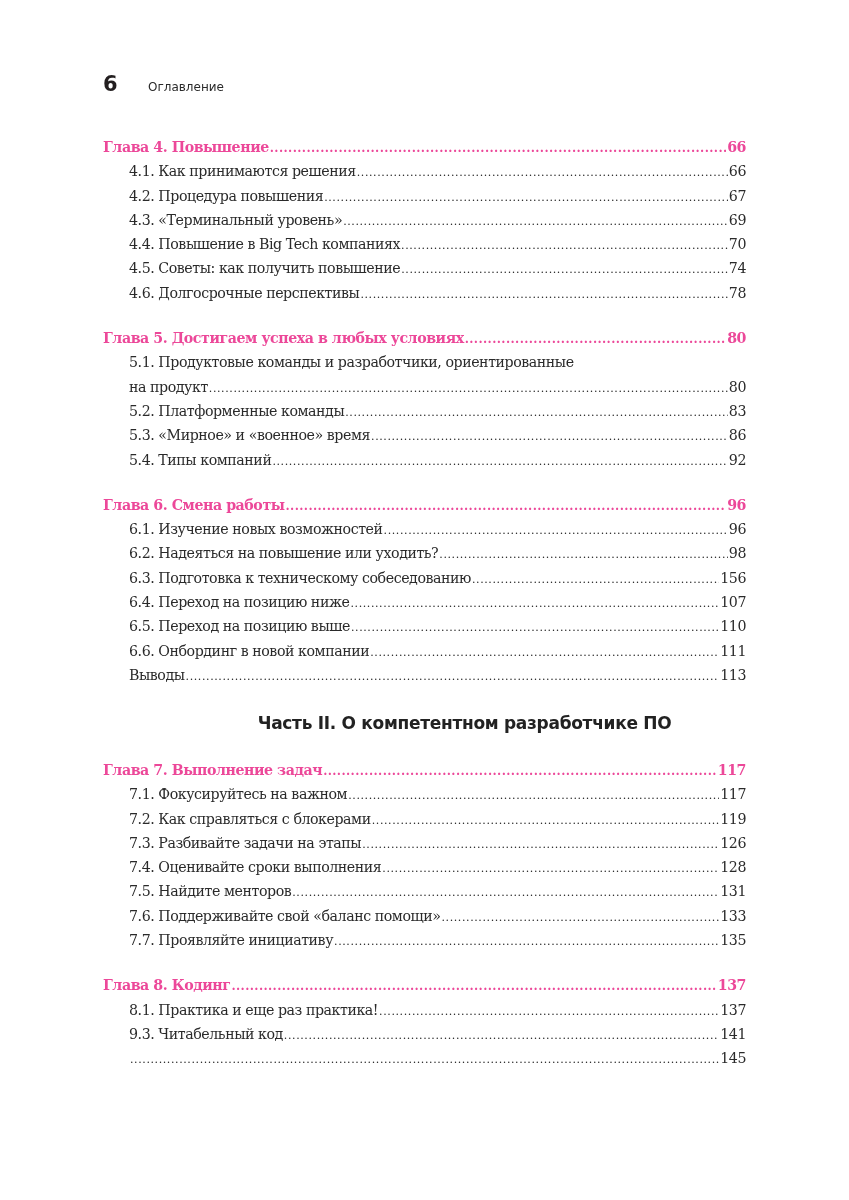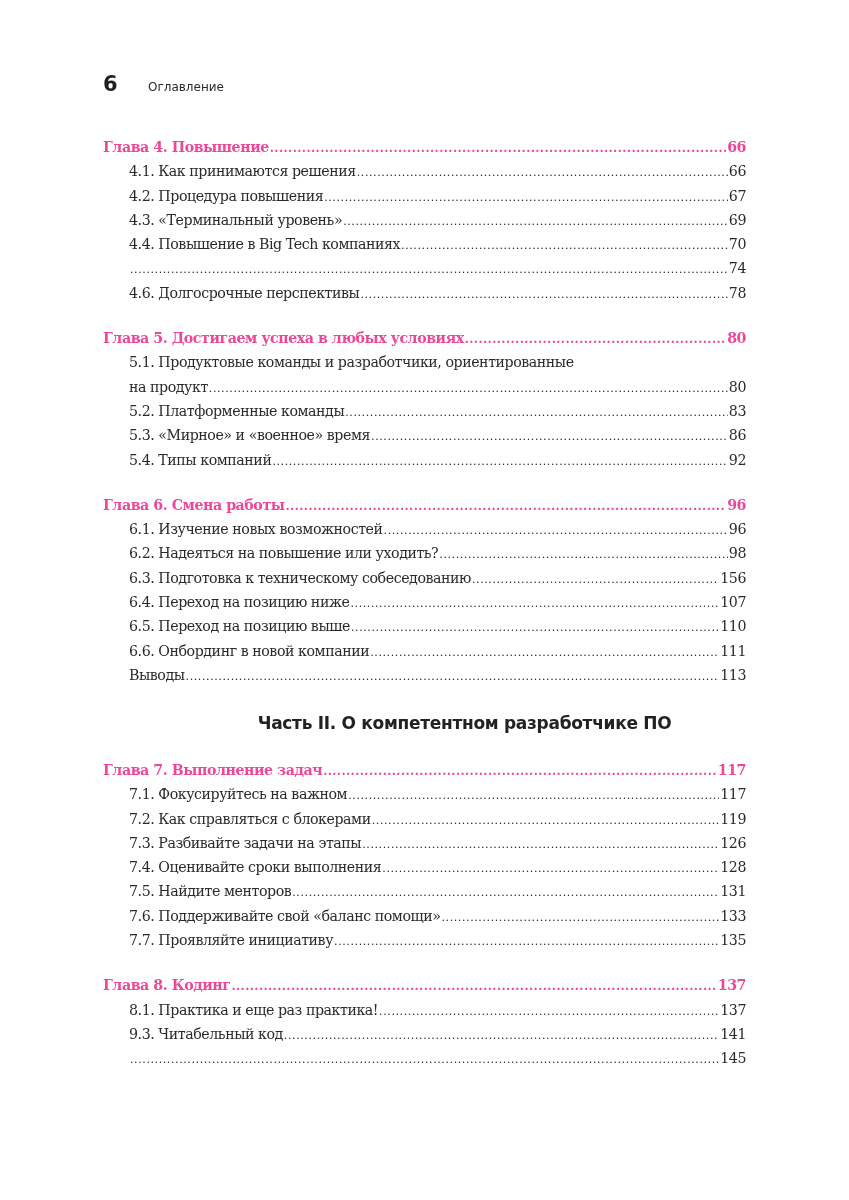--- a/index.html
+++ b/index.html
@@ -50,20 +50,21 @@
       <span class="title">4.3. «Терминальный уровень»</span>
       <span class="leader"></span>
       <span class="page">69</span>
     </div>
     <div class="row sub">
       <span class="title">4.4. Повышение в Big Tech компаниях</span>
       <span class="leader"></span>
       <span class="page">70</span>
     </div>
     <div class="row sub">
+      <span class="title">4.5. Советы: как получить повышение</span>
       <span class="leader"></span>
       <span class="page">74</span>
     </div>
     <div class="row sub">
       <span class="title">4.6. Долгосрочные перспективы</span>
       <span class="leader"></span>
       <span class="page">78</span>
     </div>
   </div>
 

